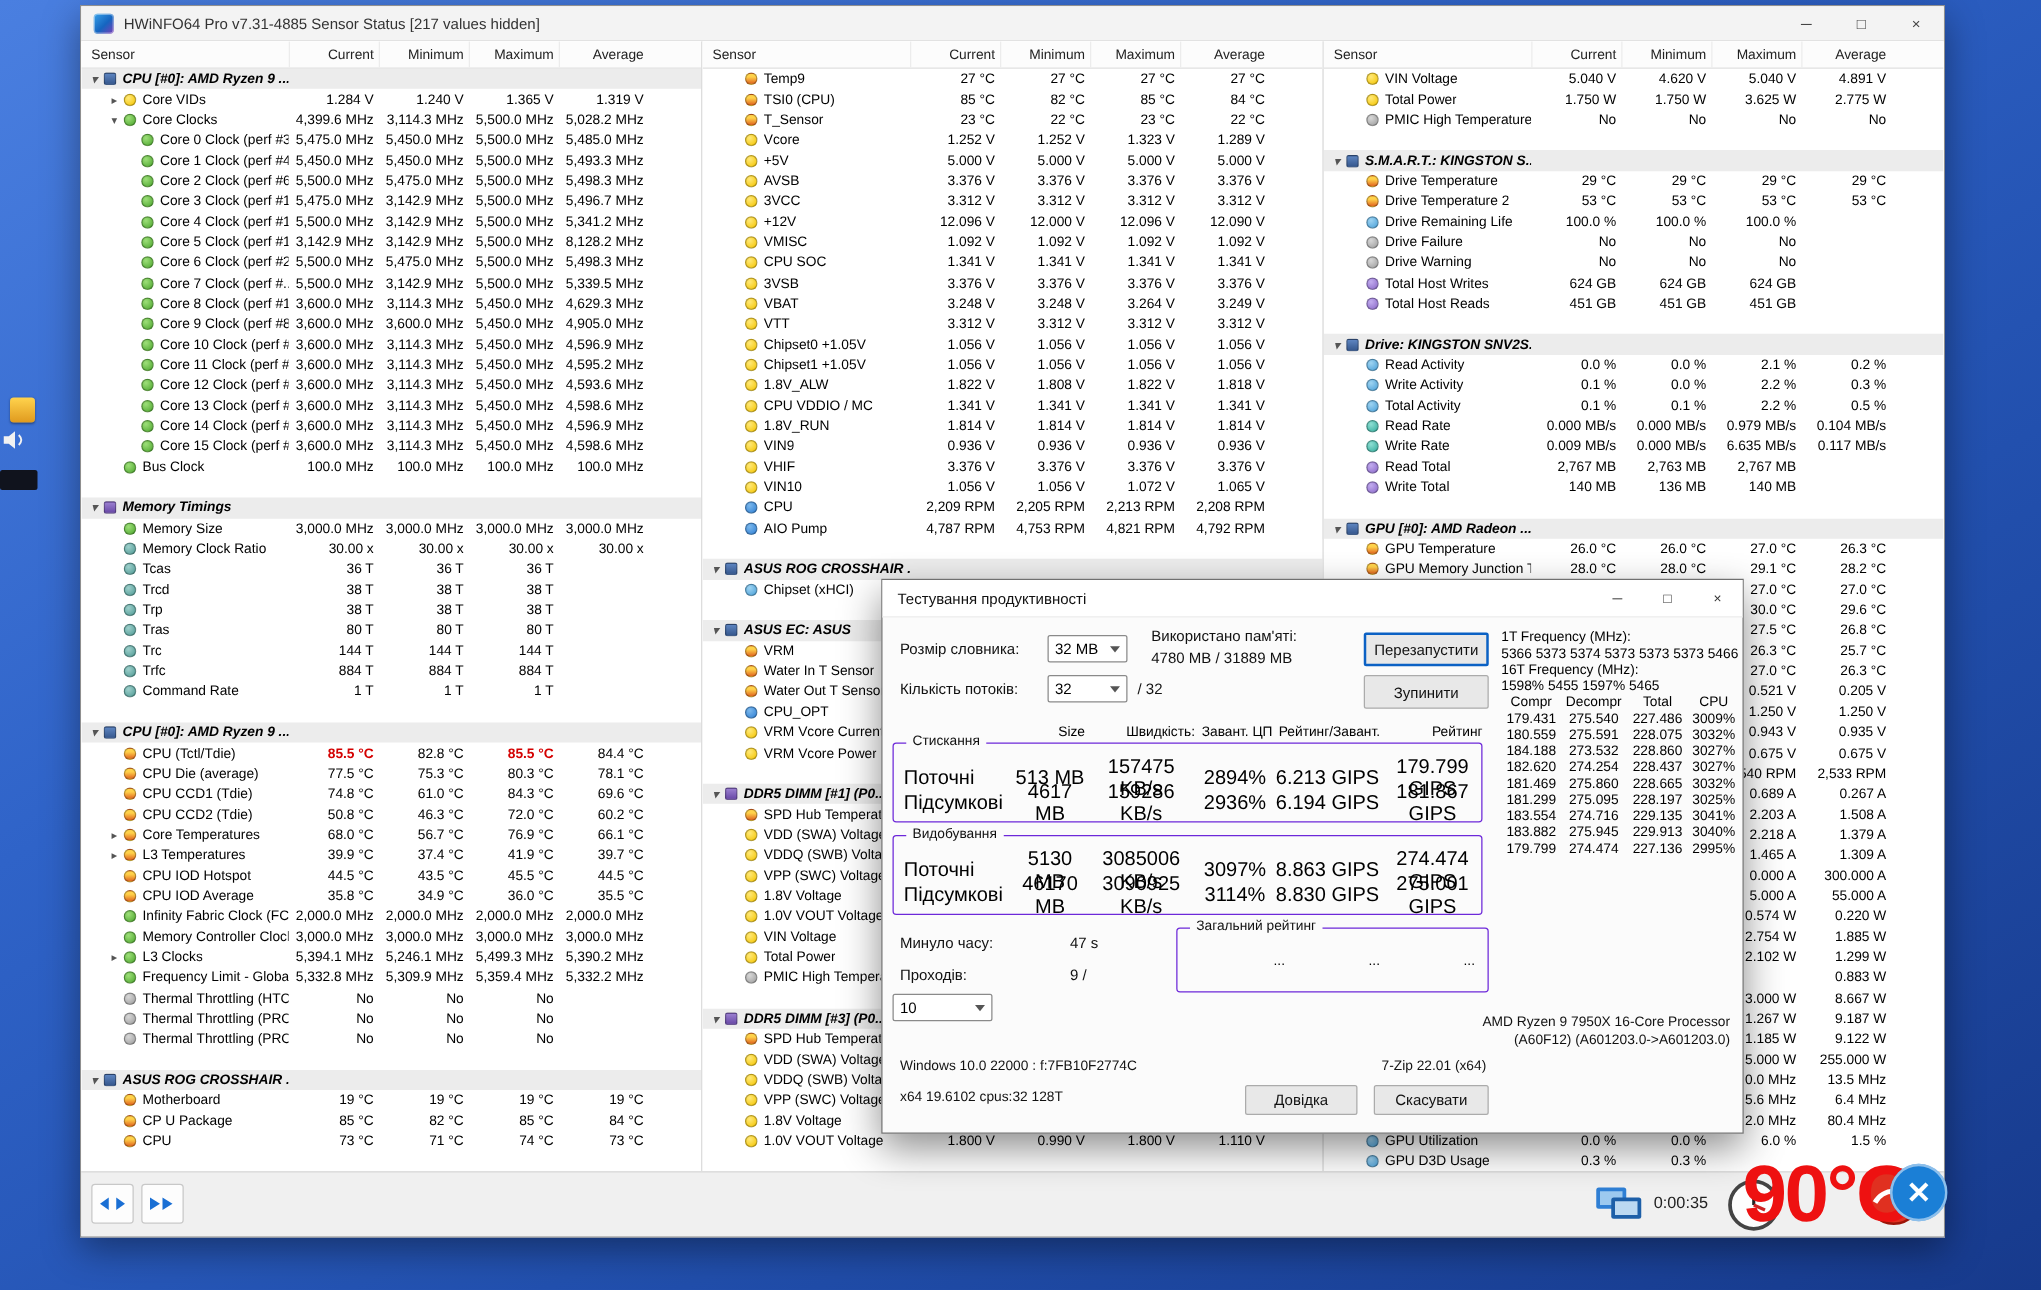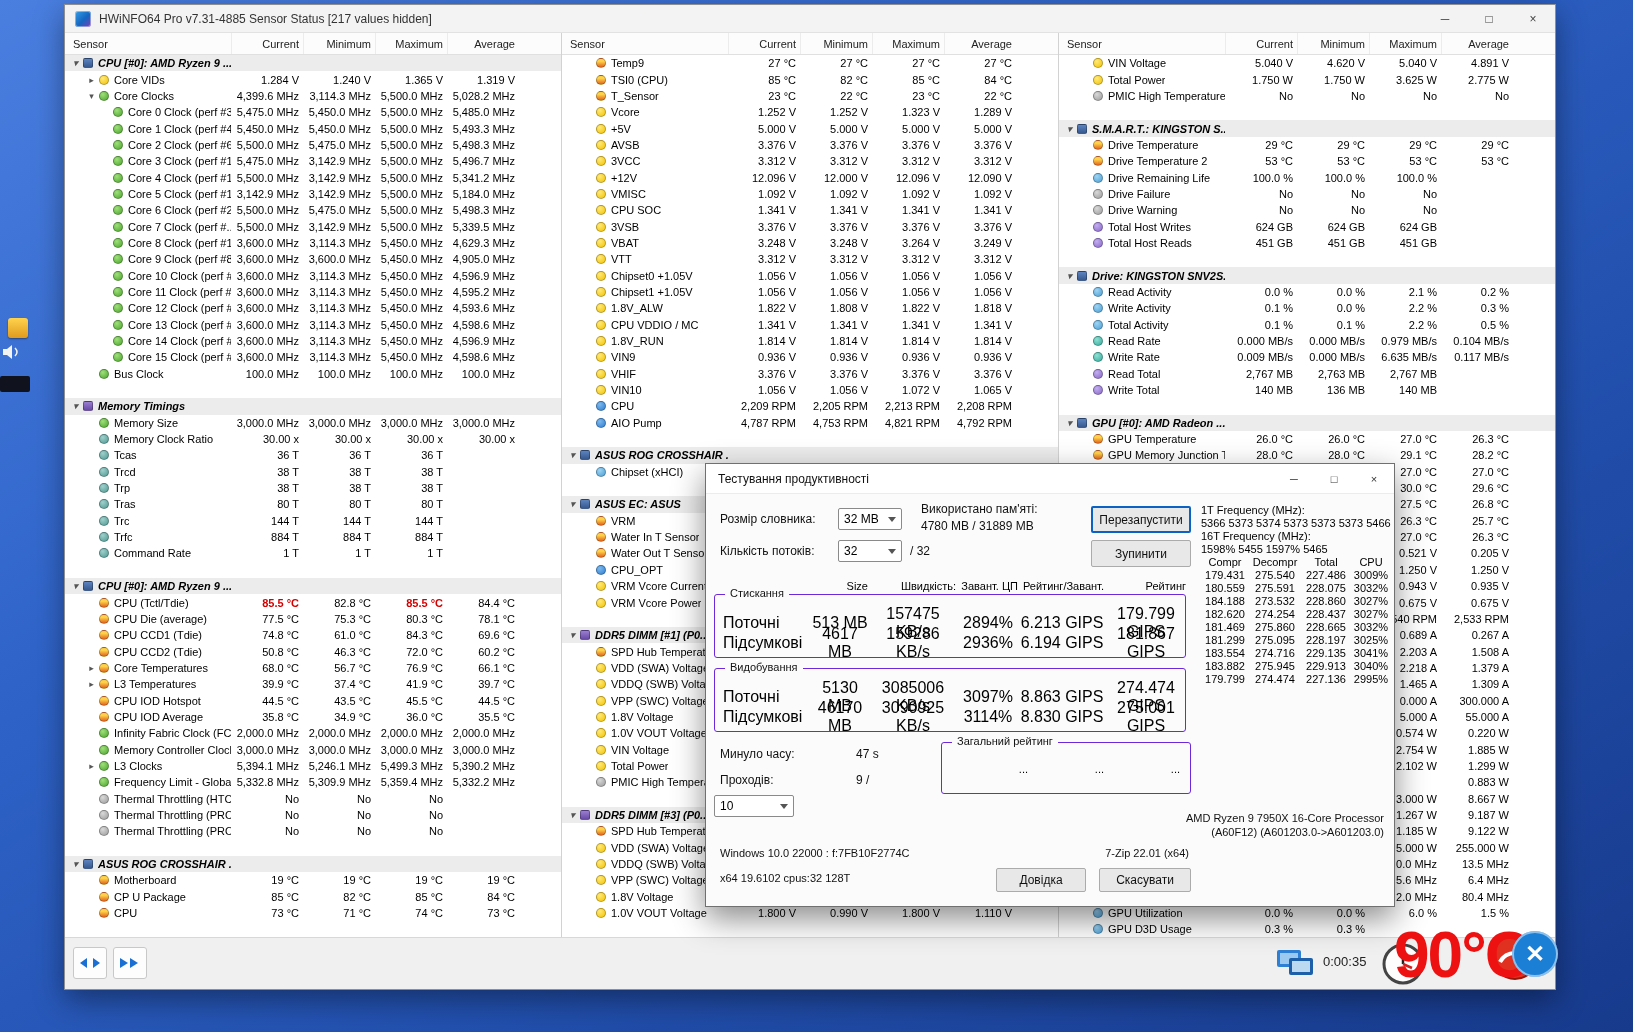--- a/index.html
+++ b/index.html
@@ -216,21 +216,21 @@
           </div>
           <div class="srow">
             <div class="lab ind2">
               <span class="ex"></span>
               <span class="sic clock"></span>
               <span class="ltx">Core 5 Clock (perf #1...</span>
             </div>
             <div class="val">3,142.9 MHz</div>
             <div class="val">3,142.9 MHz</div>
             <div class="val">5,500.0 MHz</div>
-            <div class="val">5,184.0 MHz</div>
+            <div class="val">8,128.2 MHz</div>
           </div>
           <div class="srow">
             <div class="lab ind2">
               <span class="ex"></span>
               <span class="sic clock"></span>
               <span class="ltx">Core 6 Clock (perf #2...</span>
             </div>
             <div class="val">5,500.0 MHz</div>
             <div class="val">5,475.0 MHz</div>
             <div class="val">5,500.0 MHz</div>

